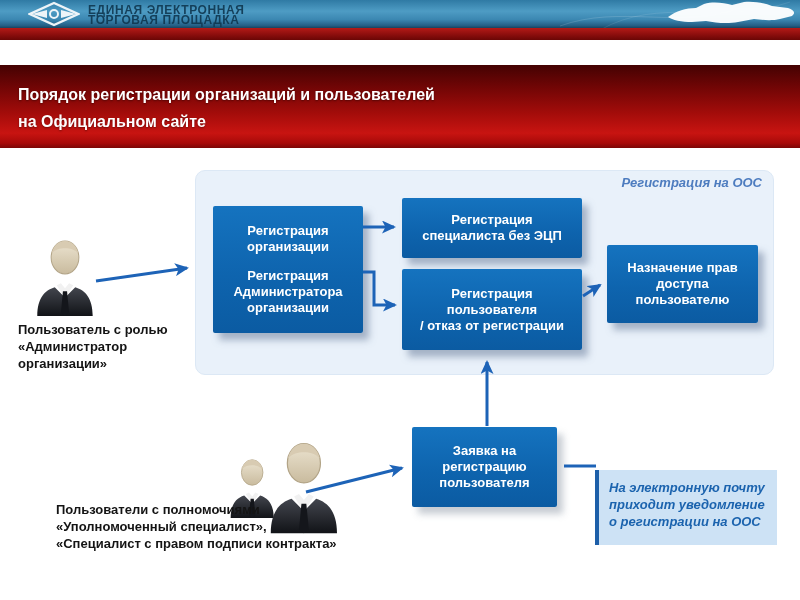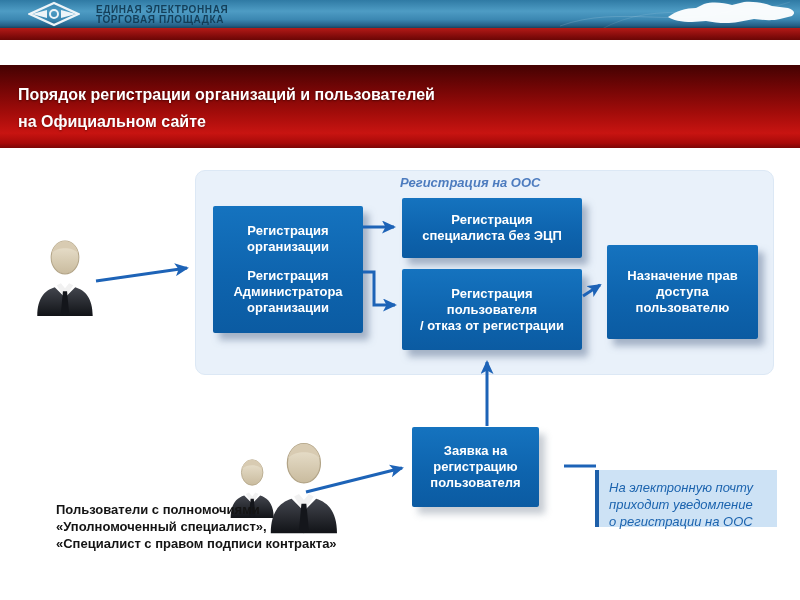--- a/index.html
+++ b/index.html
@@ -7,50 +7,50 @@
          font-family:"Liberation Sans",sans-serif;}
   .prel{white-space:pre-line;}
 
   
   .topbar{position:absolute;left:0;top:0;width:800px;height:28px;
     background:linear-gradient(180deg,#2f7aa4 0%,#4e9cc4 40%,#3b87b1 70%,#245e84 92%,#17435f 100%);}
   .redstrip{position:absolute;left:0;top:28px;width:800px;height:12px;
     background:linear-gradient(180deg,#b31b18 0%,#8c0e0d 55%,#6a0605 100%);}
   .logo-wrap{position:absolute;left:28px;top:1px;width:250px;height:26px;}
   .logo-glyph{position:absolute;left:0;top:0;}
-  .logo-text{position:absolute;left:68px;top:4px;font-size:10px;font-weight:bold;
+  .logo-text{position:absolute;left:60px;top:4px;font-size:12px;font-weight:bold;
     letter-spacing:.6px;line-height:10px;color:#0f3750;opacity:.9;}
   .rus-map{position:absolute;right:0;top:0;}
 
   
   .banner{position:absolute;left:0;top:65px;width:800px;height:83px;
     background:linear-gradient(180deg,#440202 0%,#6e0505 25%,#a30c0a 58%,#c81411 82%,#a80a09 94%,#7c0606 100%);}
   .title{position:absolute;left:18px;top:81px;color:#ffffff;font-size:16px;line-height:27px;
     font-weight:bold;text-shadow:0 1px 2px rgba(0,0,0,.4);}
 
   
   .container-box{position:absolute;left:195px;top:170px;width:577px;height:203px;
     background:#e9f1fa;border:1px solid #dce8f5;border-radius:10px;}
-  .container-label{position:absolute;left:400px;top:175px;width:362px;text-align:left;
+  .container-label{position:absolute;left:400px;top:175px;width:362px;text-align:right;
     font-size:13px;font-weight:bold;font-style:italic;color:#4d7cbf;}
 
   .bluebox{position:absolute;display:flex;flex-direction:column;align-items:center;justify-content:center;
     background:linear-gradient(180deg,#1573bf 0%,#0e64ae 55%,#0b5ba2 100%);
     color:#fff;font-size:13px;line-height:16px;font-weight:bold;text-align:center;border-radius:2px;
     box-shadow:6px 7px 7px rgba(96,116,148,.5);}
   .bb-org{left:213px;top:206px;width:150px;height:127px;}
   .bb-org .para+.para{margin-top:13px;}
   .bb-spec{left:402px;top:198px;width:180px;height:60px;}
   .bb-user{left:402px;top:269px;width:180px;height:81px;}
-  .bb-rights{left:607px;top:245px;width:151px;height:94px;}
-  .bb-request{left:412px;top:427px;width:127px;height:80px;box-shadow:6px 7px 7px rgba(130,142,158,.45);}
+  .bb-rights{left:607px;top:245px;width:151px;height:78px;}
+  .bb-request{left:412px;top:427px;width:145px;height:80px;box-shadow:6px 7px 7px rgba(130,142,158,.45);}
 
-  .note{position:absolute;left:595px;top:470px;width:182px;height:57px;box-sizing:border-box;
+  .note{position:absolute;left:595px;top:470px;width:182px;height:75px;box-sizing:border-box;
     background:#cde2f5;border-left:4px solid #1d5fa9;padding:9px 8px 0 10px;
-    color:#1b63ae;font-size:13px;line-height:17px;font-weight:normal;font-style:italic;}
+    color:#1b63ae;font-size:13px;line-height:17px;font-weight:bold;font-style:italic;}
 
   .actor-label{position:absolute;color:#141414;font-size:13px;line-height:17px;font-weight:bold;}
   .al-admin{left:18px;top:321px;width:180px;}
   .al-users{left:16px;top:501px;width:320px;margin-left:40px;}
 
   .person{position:absolute;}
   .connectors{position:absolute;left:0;top:0;pointer-events:none;}
 </style>
 </head>
 <body>
@@ -118,20 +118,23 @@
         <stop offset="0" stop-color="#43464e"></stop>
           <stop offset="1" stop-color="#111317"></stop>
       </linearGradient>
     </defs>
     <ellipse cx="30" cy="19" rx="13.5" ry="16" fill="url(#skin)" stroke="#b2a487" stroke-width="1"></ellipse>
     <path d="M17,15 C19,7 24,3 30,3 c6,0 11,4 13,12 c-4,-4 -8,-5 -13,-5 c-5,0 -9,1 -13,5 Z" fill="#d8cbb2"></path>
     <path d="M3,76 c0,-17 7,-25 17,-28 l10,10 l10,-10 c10,3 17,11 17,28 Z" fill="url(#suit)"></path>
     <path d="M22,46 L30,59 L38,46 L34,44 L30,49 L26,44 Z" fill="#f1f1f1"></path>
     <path d="M28,52 L32,52 L34,73 L30,76 L26,73 Z" fill="#14161b"></path>
   </svg>
+  <div class="actor-label al-admin prel">Пользователь с ролью
+«Администратор
+организации»</div>
 
   <svg class="person" style="left:228px;top:441px" width="115" height="94" viewBox="0 0 112 92">
     <g transform="translate(0,16) scale(0.78)">
       <ellipse cx="30" cy="19" rx="13.5" ry="16" fill="url(#skin)" stroke="#b2a487" stroke-width="1"></ellipse>
       <path d="M17,15 C19,7 24,3 30,3 c6,0 11,4 13,12 c-4,-4 -8,-5 -13,-5 c-5,0 -9,1 -13,5 Z" fill="#d8cbb2"></path>
       <path d="M3,76 c0,-17 7,-25 17,-28 l10,10 l10,-10 c10,3 17,11 17,28 Z" fill="url(#suit)"></path>
       <path d="M22,46 L30,59 L38,46 L34,44 L30,49 L26,44 Z" fill="#f1f1f1"></path>
       <path d="M28,52 L32,52 L34,73 L30,76 L26,73 Z" fill="#14161b"></path>
     </g>
     <g transform="translate(38,-1) scale(1.2)">

